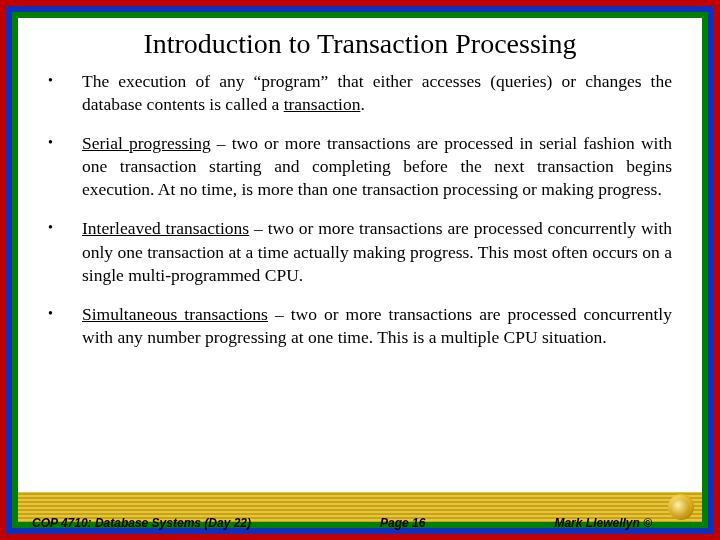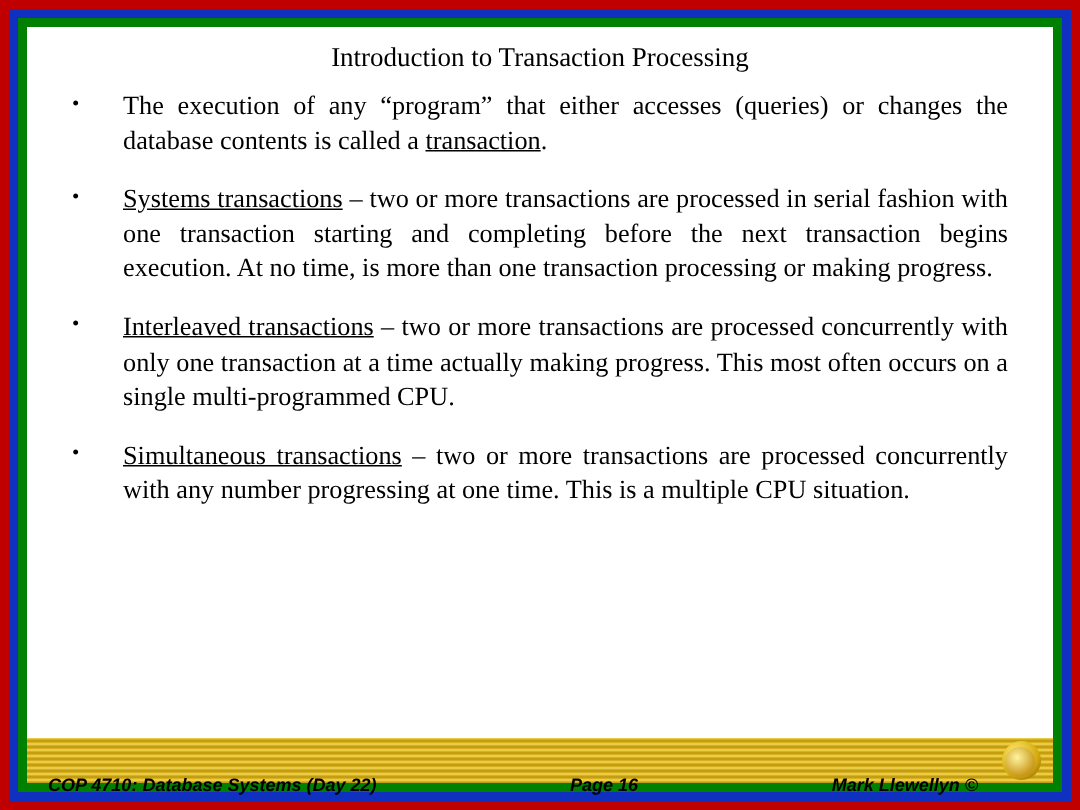--- a/index.html
+++ b/index.html
@@ -29,21 +29,21 @@
     padding: 6px;
   }
   .slide {
     width: 100%;
     height: 100%;
     background: #fff;
     display: flex;
     flex-direction: column;
   }
   .title {
-    font-size: 18px;
+    font-size: 28px;
     text-align: center;
     padding: 10px 10px 6px 10px;
     color: #000;
     font-weight: normal;
   }
   .content {
     flex: 1;
     padding: 4px 30px 0 30px;
     display: flex;
     flex-direction: column;
@@ -127,21 +127,21 @@
         <h1 class="title">Introduction to Transaction Processing</h1>
 
         <div class="content">
 
         <div class="bullet-row">
               <div class="bullet-marker">•</div>
               <div class="bullet-text">The execution of any “program” that either accesses (queries) or changes the database contents is called a <span class="underline">transaction</span>.</div>
             </div>
             <div class="bullet-row">
               <div class="bullet-marker">•</div>
-              <div class="bullet-text"><span class="underline">Systems transactions</span> – two or more transactions are processed in serial fashion with one transaction starting and completing before the next transaction begins execution.  At no time, is more than one transaction processing or making progress.</div>
+              <div class="bullet-text"><span class="underline">Serial progressing</span> – two or more transactions are processed in serial fashion with one transaction starting and completing before the next transaction begins execution.  At no time, is more than one transaction processing or making progress.</div>
             </div>
             <div class="bullet-row">
               <div class="bullet-marker">•</div>
               <div class="bullet-text"><span class="underline">Interleaved transactions</span> – two or more transactions are processed concurrently with only one transaction at a time actually making progress.  This most often occurs on a single multi-programmed CPU.</div>
             </div>
             <div class="bullet-row">
               <div class="bullet-marker">•</div>
               <div class="bullet-text"><span class="underline">Simultaneous transactions</span> – two or more transactions are processed concurrently with any number progressing at one time.  This is a multiple CPU situation.</div>
             </div>
           </div>

